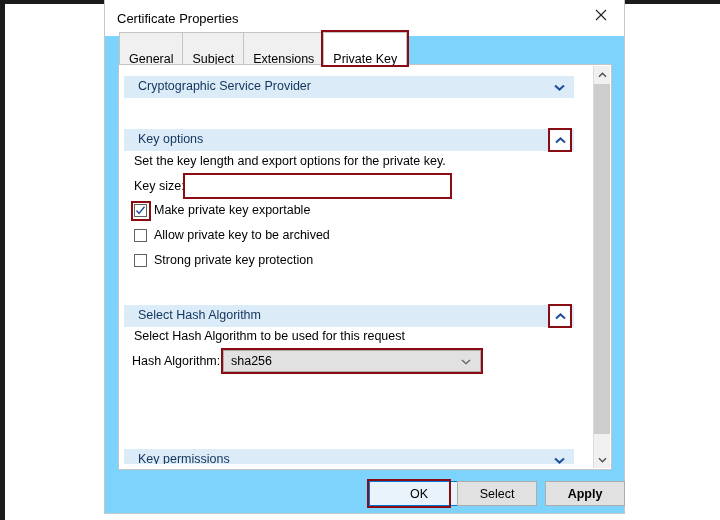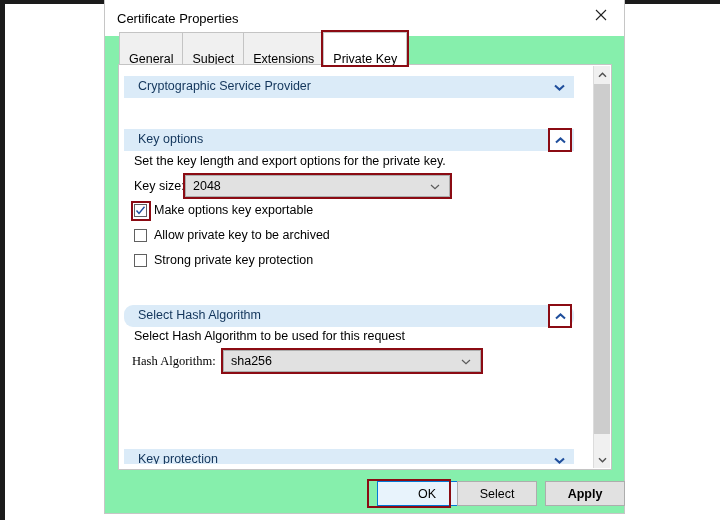--- a/index.html
+++ b/index.html
@@ -35,21 +35,21 @@
     background: #1b1b1b;
   }
 
   
   #dialog {
     position: absolute;
     left: 104px;
     top: 0px;
     width: 521px;
     height: 514px;
-    background: #86efac;
+    background: #7dd3fc;
     border: 1px solid #c6c6c6;
     border-top: none;
     box-sizing: border-box;
   }
 
   #titlebar {
     position: relative;
     height: 36px;
     background: #ffffff;
   }
@@ -356,75 +356,67 @@
         <span class="chev boxed">
           <svg width="11" height="7" viewBox="0 0 11 7" aria-hidden="true">
             <path d="M1 5.6 L5.5 1.4 L10 5.6" stroke="#1f4e9c" stroke-width="2" fill="none"></path>
           </svg>
         </span>
       </div>
 
       <div class="desc" style="top:84px;">Set the key length and export options for the private key.</div>
 
       <div class="fieldlabel" style="left:10px; top:109px;">Key size:</div>
-      <div class="combo" style="left:61px; top:105px; width:265px;">
-        <span class="cval">2048</span>
-        <span class="carrow">
-          <svg width="10" height="6" viewBox="0 0 10 6" aria-hidden="true">
-            <path d="M1 1 L5 4.6 L9 1" stroke="#5a5a5a" stroke-width="1.2" fill="none"></path>
-          </svg>
-        </span>
-      </div>
       <div class="redbox" style="left:59px; top:103px; width:269px; height:26px;"></div>
 
       <div class="cbrow" style="top:133px;">
         <span class="cbox">
           <svg width="11" height="11" viewBox="0 0 11 11" style="display:block;margin:0px;" aria-hidden="true">
             <path d="M1.5 5.5 L4 8.4 L9.5 1.8" stroke="#1f4e9c" stroke-width="1.4" fill="none"></path>
           </svg>
         </span>
-        <span class="cblabel">Make options key exportable</span>
+        <span class="cblabel">Make private key exportable</span>
       </div>
       <div class="redbox" style="left:7px; top:131px; width:20px; height:20px;"></div>
 
       <div class="cbrow" style="top:158px;">
         <span class="cbox"></span>
         <span class="cblabel">Allow private key to be archived</span>
       </div>
 
       <div class="cbrow" style="top:183px;">
         <span class="cbox"></span>
         <span class="cblabel">Strong private key protection</span>
       </div>
 
-      <div class="section-head" style="top:235px;border-radius:9px;">
+      <div class="section-head" style="top:235px;">
         <span class="sh-label">Select Hash Algorithm</span>
         <span class="chev boxed">
           <svg width="11" height="7" viewBox="0 0 11 7" aria-hidden="true">
             <path d="M1 5.6 L5.5 1.4 L10 5.6" stroke="#1f4e9c" stroke-width="2" fill="none"></path>
           </svg>
         </span>
       </div>
 
       <div class="desc" style="top:259px;">Select Hash Algorithm to be used for this request</div>
 
-      <div class="fieldlabel" style="left:8px; top:284px;font-family:Liberation Serif, serif;">Hash Algorithm:</div>
+      <div class="fieldlabel" style="left:8px; top:284px;">Hash Algorithm:</div>
       <div class="combo" style="left:99px; top:280px; width:258px;">
         <span class="cval">sha256</span>
         <span class="carrow">
           <svg width="10" height="6" viewBox="0 0 10 6" aria-hidden="true">
             <path d="M1 1 L5 4.6 L9 1" stroke="#5a5a5a" stroke-width="1.2" fill="none"></path>
           </svg>
         </span>
       </div>
       <div class="redbox" style="left:97px; top:278px; width:262px; height:26px;"></div>
 
 
       <div class="section-head" style="top:379px;">
-        <span class="sh-label">Key protection</span>
+        <span class="sh-label">Key permissions</span>
         <span class="chev">
           <svg width="11" height="7" viewBox="0 0 11 7" aria-hidden="true">
             <path d="M1 1.4 L5.5 5.6 L10 1.4" stroke="#1f4e9c" stroke-width="2" fill="none"></path>
           </svg>
         </span>
       </div>
 
     </div>
 
     <div id="scrollbar">
@@ -437,21 +429,21 @@
       <div id="sb-down">
         <svg width="9" height="6" viewBox="0 0 9 6" aria-hidden="true">
           <path d="M1 1.2 L4.5 4.8 L8 1.2" stroke="#505050" stroke-width="1.4" fill="none"></path>
         </svg>
       </div>
     </div>
 
   </div>
 
   <div id="footer">
-    <div class="btn focused" style="left:272px; width:100px;">
+    <div class="btn focused" style="left:264px; width:100px;">
       <span>OK</span>
     </div>
     <div class="btn-redbox" style="left:262px; top:5px; width:84px; height:29px;"></div>
 
     <div class="btn" style="left:352px; width:80px;">
       <span>Select</span>
     </div>
 
     <div class="btn" style="left:440px; width:80px;font-weight:bold;">
       <span>Apply</span>

